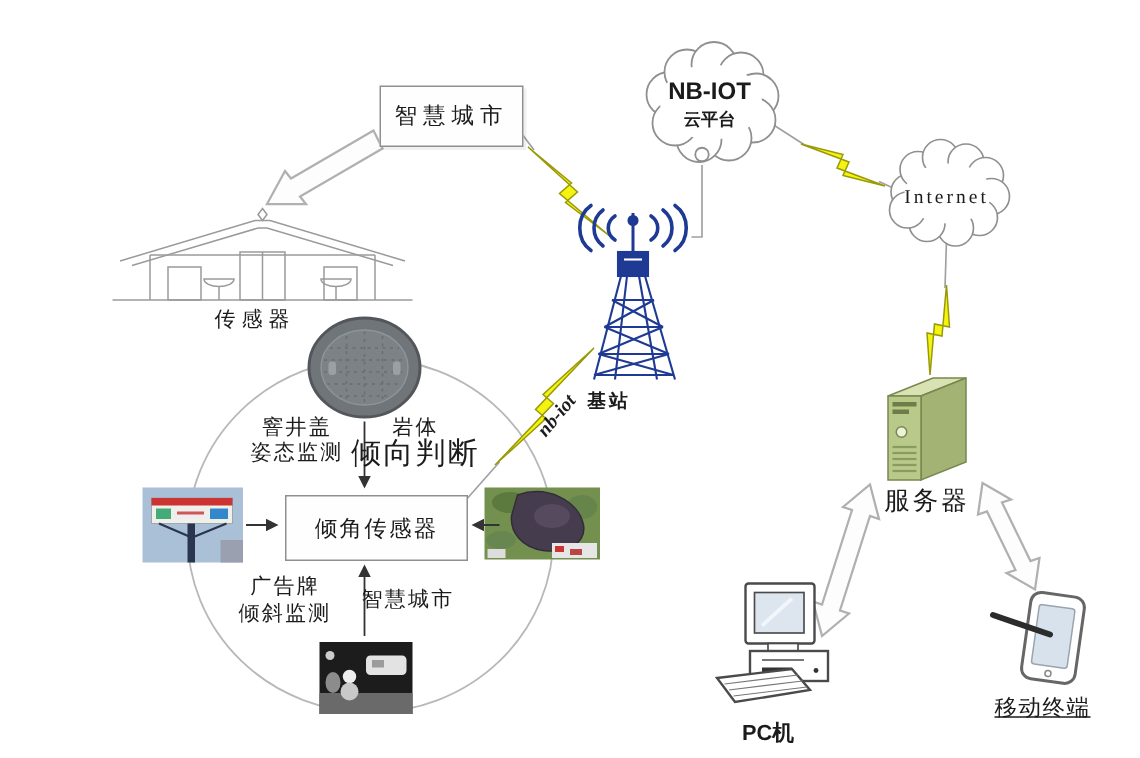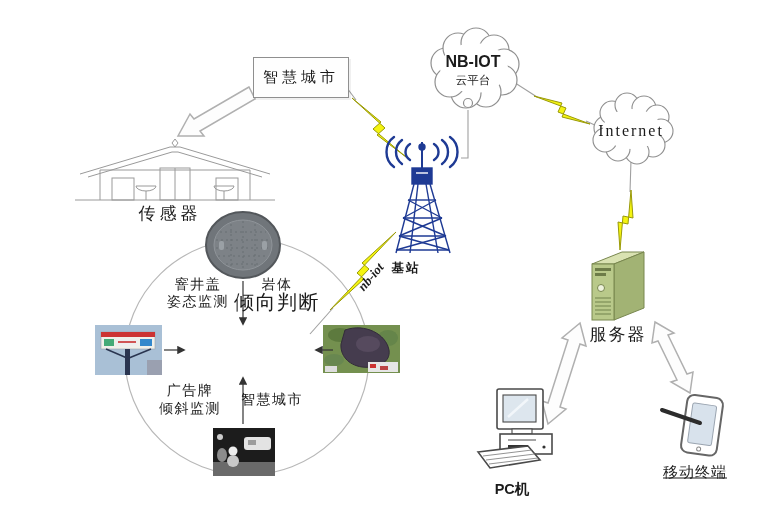--- a/index.html
+++ b/index.html
@@ -225,26 +225,29 @@
     <line x1="164" y1="350" x2="184" y2="350" marker-end="url(#arr)"></line>
     <line x1="333" y1="350" x2="316" y2="350" marker-end="url(#arr)"></line>
     <line x1="243" y1="424" x2="243" y2="378" marker-end="url(#arr)"></line>
   </g>
 </svg>
 
 <div class="node-box" style="left:253px;top:57px;width:94px;height:39px;">
   <span class="lbl" style="position:static;transform:none;font-size:15px;letter-spacing:4px;">智慧城市</span>
 </div>
 
+<div class="node-box" style="left:190px;top:330px;width:120px;height:42px;box-shadow:none;">
+  <span class="lbl" style="position:static;transform:none;font-size:15px;letter-spacing:1.5px;">倾角传感器</span>
+</div>
 
 <div class="lbl sans" style="left:473px;top:62px;font-size:16px;font-weight:bold;">NB-IOT</div>
-<div class="lbl sans" style="left:473px;top:80px;font-size:11.5px;font-weight:normal;">云平台</div>
-<div class="lbl" style="left:631px;top:131px;font-size:16px;letter-spacing:2px;">Internet</div>
-
-<div class="lbl" style="left:170px;top:213px;font-size:17px;letter-spacing:4px;font-family:Liberation Serif, serif;">传感器</div>
+<div class="lbl sans" style="left:473px;top:80px;font-size:11.5px;font-weight:bold;">云平台</div>
+<div class="lbl" style="left:631px;top:131px;font-size:13px;letter-spacing:2px;">Internet</div>
+
+<div class="lbl" style="left:170px;top:213px;font-size:14px;letter-spacing:4px;font-family:Liberation Serif, serif;">传感器</div>
 <div class="lbl" style="left:406px;top:268px;font-size:12.5px;font-weight:bold;letter-spacing:2px;">基站</div>
 <div class="lbl" style="left:371px;top:277px;font-size:13px;font-weight:bold;font-style:italic;transform:translate(-50%,-50%) rotate(-50deg);">nb-iot</div>
 <div class="lbl" style="left:618px;top:334px;font-size:17px;letter-spacing:2px;">服务器</div>
 <div class="lbl sans" style="left:512px;top:477px;font-size:14.5px;font-weight:bold;margin-top:12px;">PC机</div>
 <div class="lbl" style="left:695px;top:472px;font-size:15px;letter-spacing:1px;text-decoration:underline;">移动终端</div>
 
 <div class="lbl" style="left:198px;top:285px;font-size:14px;letter-spacing:1.5px;">窨井盖</div>
 <div class="lbl" style="left:198px;top:302px;font-size:14px;letter-spacing:1.5px;">姿态监测</div>
 <div class="lbl" style="left:277px;top:285px;font-size:14px;letter-spacing:1.5px;">岩体</div>
 <div class="lbl" style="left:277px;top:302px;font-size:20px;letter-spacing:1.5px;">倾向判断</div>

